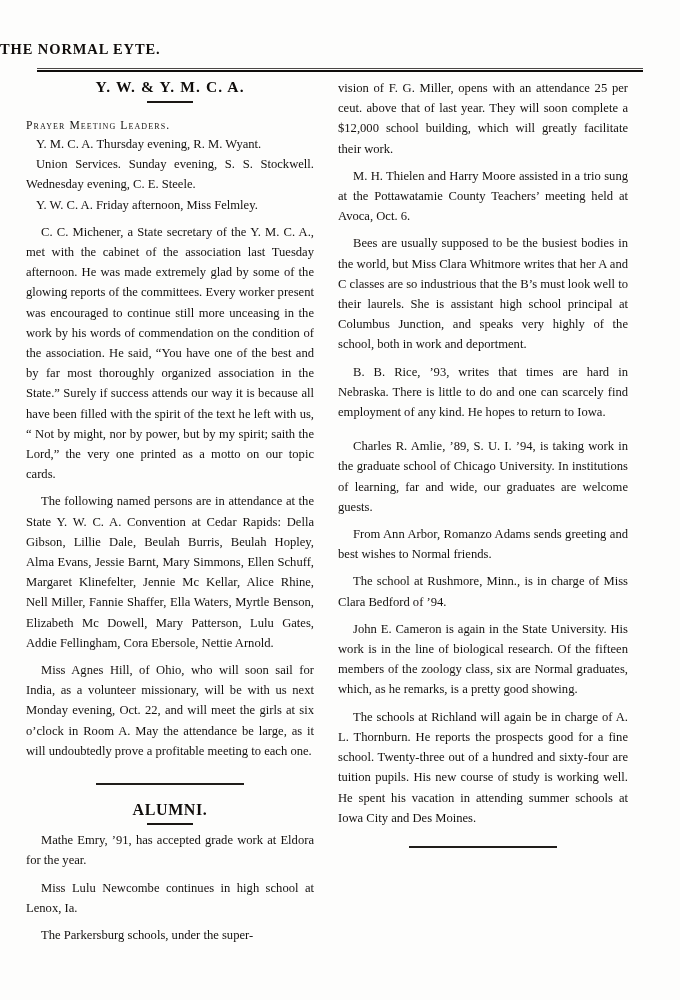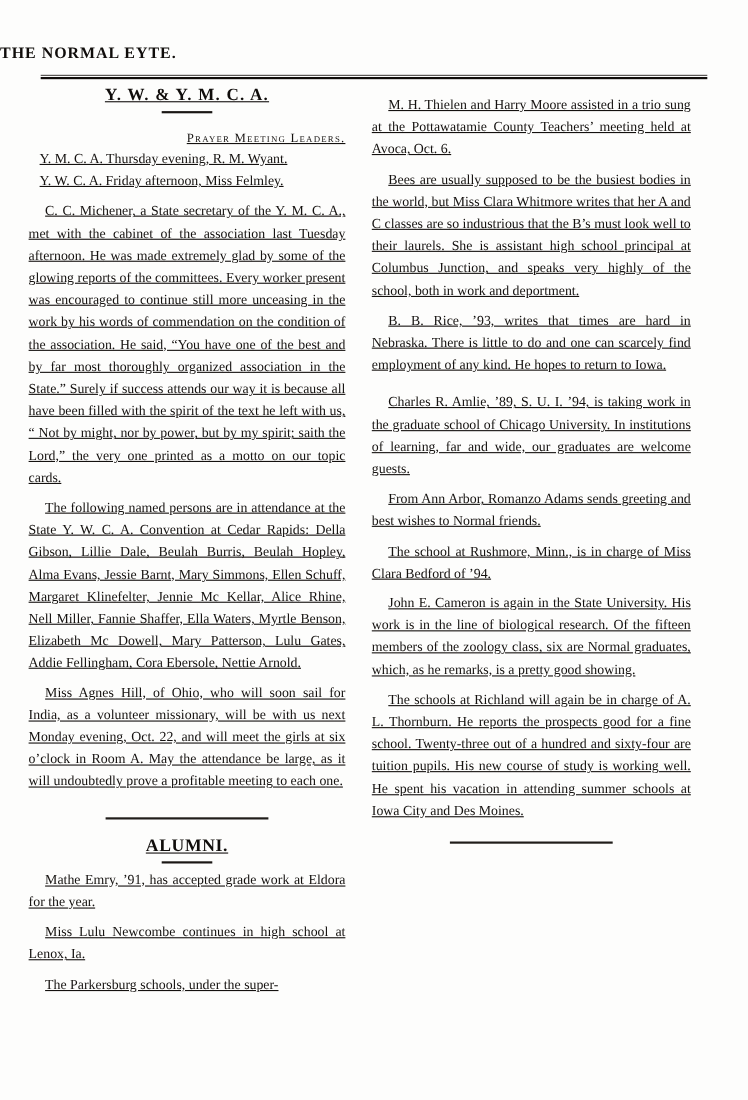--- a/index.html
+++ b/index.html
@@ -60,21 +60,20 @@
     position: absolute;
     top: 78px;
     left: 0;
     right: 0;
     display: flex;
     gap: 0;
   }
   .col {
     width: 302px;
     box-sizing: border-box;
-    text-decoration: underline;
   }
   .col-left  { margin-left: 26px; padding-right: 14px; }
   .col-right { margin-left: 10px; padding-right: 12px; }
 
   
   .sect-title {
     text-align: center;
     font-weight: bold;
     font-size: 15.5px;
     letter-spacing: 1.1px;
@@ -88,21 +87,21 @@
   }
   .short-rule {
     width: 46px;
     height: 2px;
     background: #1a1714;
     margin: 5px auto 6px auto;
   }
   .short-rule.tight { margin: 4px auto 5px auto; }
 
   .subhead {
-    text-align: right;
+    text-align: left;
     font-size: 11.6px;
     font-variant: small-caps;
     letter-spacing: 1.1px;
     margin: 16px 0 2px 0;
     color: #151210;
   }
 
   
   .sect-divider {
     width: 148px;
@@ -154,20 +153,21 @@
   <div class="columns">
 
     <div class="col col-left">
 
       <div class="sect-title">Y. W. &amp; Y. M. C. A.</div>
       <div class="short-rule"></div>
 
       <div class="subhead">Prayer Meeting Leaders.</div>
 
       <p class="leader">Y. M. C. A. Thursday evening, R. M. Wyant.</p>
+      <p class="leader">Union Services.  Sunday evening, S. S. Stockwell.   Wednesday evening, C. E. Steele.</p>
       <p class="leader">Y. W. C. A.   Friday afternoon, Miss Felmley.</p>
 
       <div class="spacer-sm"></div>
 
       <p class="body">C. C. Michener, a State secretary of the Y. M. C. A., met with the cabinet of the association last Tuesday afternoon.  He was made extremely glad by some of the glowing reports of the committees.  Every worker present was encouraged to continue still more unceasing in the work by his words of commendation on the condition of the association. He said, “You have one of the best and by far most thoroughly organized association in the State.”   Surely if success attends our way it is because all have been filled with the spirit of the text he left with us, “ Not by might, nor by power, but by my spirit; saith the Lord,” the very one printed as a motto on our topic cards.</p>
       <div class="spacer-sm"></div>
       <p class="body">The following named persons are in attendance at the State Y. W. C. A. Convention at Cedar Rapids:   Della Gibson, Lillie Dale, Beulah Burris, Beulah Hopley, Alma Evans, Jessie Barnt, Mary Simmons, Ellen Schuff, Margaret Klinefelter, Jennie Mc Kellar, Alice Rhine, Nell Miller, Fannie Shaffer, Ella Waters, Myrtle Benson, Elizabeth Mc Dowell, Mary Patterson, Lulu Gates, Addie Fellingham, Cora Ebersole, Nettie Arnold.</p>
       <div class="spacer-sm"></div>
       <p class="body">Miss Agnes Hill, of Ohio, who will soon sail for India, as a volunteer missionary, will be with us next Monday evening, Oct. 22, and will meet the girls at six o’clock in Room A.   May the attendance be large, as it will undoubtedly prove a profitable meeting to each one.</p>
 
@@ -179,20 +179,21 @@
       <p class="body">Mathe Emry, ’91, has accepted grade work at Eldora for the year.</p>
       <div class="spacer-sm"></div>
       <p class="body">Miss Lulu Newcombe continues in high school at Lenox, Ia.</p>
       <div class="spacer-sm"></div>
       <p class="body">The Parkersburg schools, under the super-</p>
 
     </div>
 
     <div class="col col-right">
 
+      <p class="body noindent">vision of F. G. Miller, opens with an attendance 25 per ceut. above that of last year.   They will soon complete a $12,000 school building, which will greatly facilitate their work.</p>
       <div class="spacer-sm"></div>
       <p class="body">M. H. Thielen and Harry Moore assisted in a trio sung at the Pottawatamie County Teachers’ meeting held at Avoca, Oct. 6.</p>
       <div class="spacer-sm"></div>
       <p class="body">Bees are usually supposed to be the busiest bodies in the world, but Miss Clara Whitmore writes that her A and C classes are so industrious that the B’s must look well to their laurels.  She is assistant high school principal at Columbus Junction, and speaks very highly of the school, both in work and deportment.</p>
       <div class="spacer-sm"></div>
       <p class="body">B. B. Rice, ’93, writes that times are hard in Nebraska.   There is little to do and one can scarcely find employment of any kind.  He hopes to return to Iowa.</p>
       <div class="spacer-sm"></div>
       <div class="spacer-sm"></div>
       <p class="body">Charles R. Amlie, ’89, S. U. I. ’94, is taking work in the graduate school of Chicago University.   In institutions of learning, far and wide, our graduates are welcome guests.</p>
       <div class="spacer-sm"></div>

